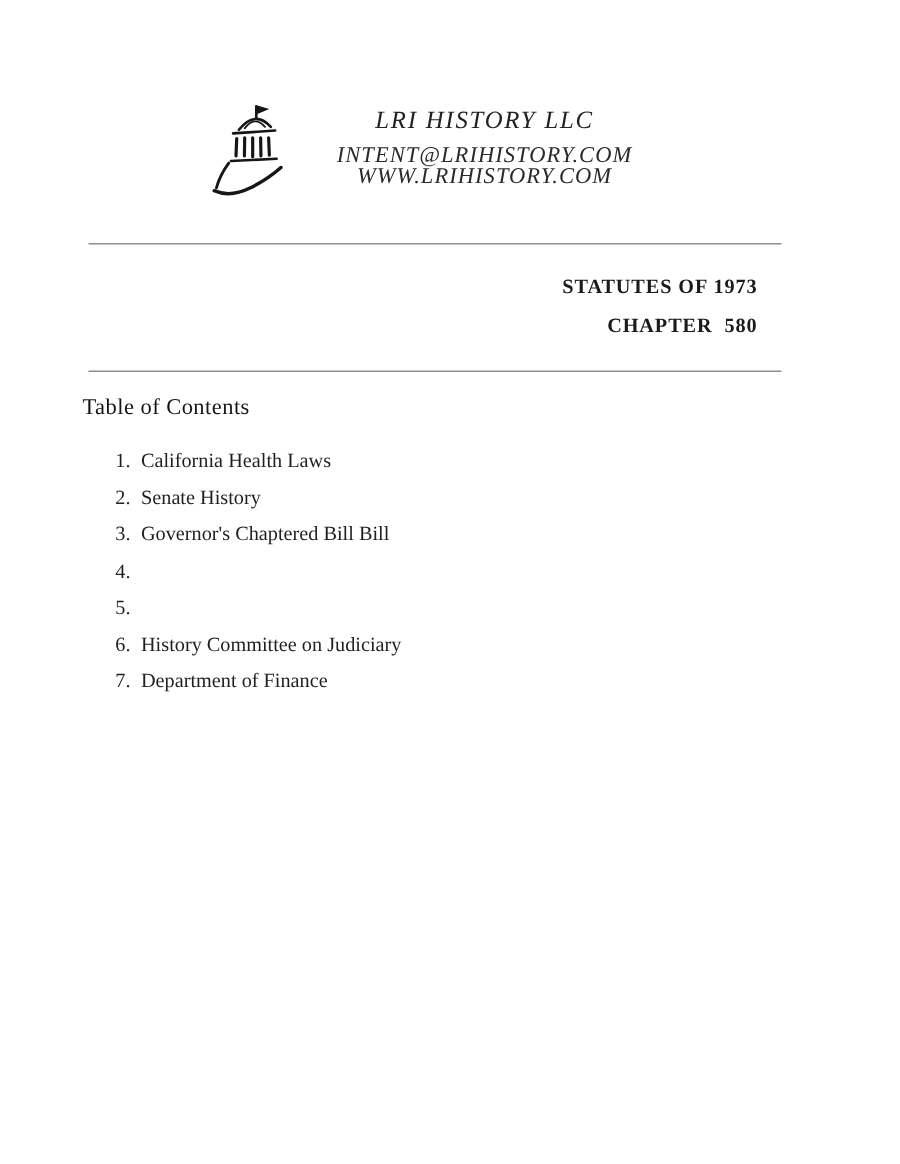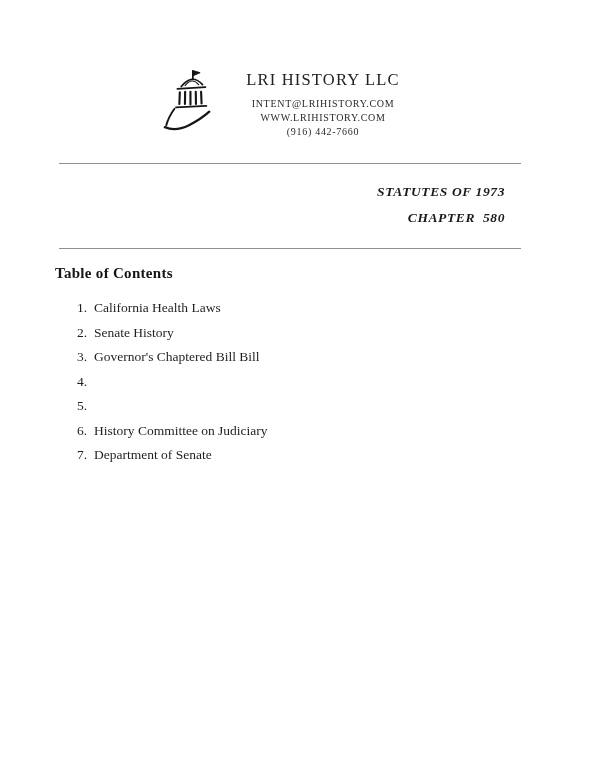--- a/index.html
+++ b/index.html
@@ -32,32 +32,33 @@
   .logo-box {
     width: 58px;
     height: 72px;
     flex: 0 0 auto;
     margin-top: 2px;
   }
 
   .head-text {
     text-align: center;
     padding-top: 6px;
+    font-style: italic;
   }
 
   .company-name {
     font-size: 16.5px;
     letter-spacing: 1.2px;
     color: #222;
     margin-bottom: 7px;
     white-space: pre-wrap;
   }
 
   .contact-line {
-    font-size: 10px;
+    font-size: 15px;
     letter-spacing: 0.7px;
     line-height: 14px;
     color: #2a2a2a;
     white-space: pre-wrap;
   }
 
   
   .rule {
     border: none;
     border-top: 1px solid #8f8f8f;
@@ -65,38 +66,37 @@
     margin-left: 59px;
   }
   .rule-top { margin-top: 24px; }
   .rule-mid { margin-top: 17px; }
 
   
   .citation {
     text-align: right;
     padding-right: 95px;
     margin-top: 15px;
-    font-style: italic;
   }
   .citation-line {
     font-weight: bold;
     font-size: 13.5px;
     letter-spacing: 0.6px;
     line-height: 26px;
     color: #1a1a1a;
     white-space: pre-wrap;
   }
 
   
   .toc {
     margin-top: 16px;
     padding-left: 55px;
   }
   .toc-title {
-    font-weight: bold;
+    font-weight: normal;
     font-size: 15px;
     letter-spacing: 0.3px;
     color: #151515;
     margin-bottom: 19px;
     white-space: pre-wrap;
   }
   .toc-list {
     padding-left: 14px;
   }
   .toc-item {
@@ -144,21 +144,20 @@
         <path d="M16.5 42.5 L48 41"></path>
 
         <path d="M15 44 Q9 52 6.5 61" stroke-width="2"></path>
         <path d="M5 63 Q16 68 30 61 Q42 55 51 47" stroke-width="2.4"></path>
       </svg>
     </div>
     <div class="head-text">
       <div class="company-name">LRI HISTORY LLC</div>
       <div class="contact-line">INTENT@LRIHISTORY.COM</div>
       <div class="contact-line">WWW.LRIHISTORY.COM</div>
-      <div class="contact-line">(916) 442-7660</div>
     </div>
   </div>
 
   <hr class="rule rule-top">
 
   <div class="citation">
     <div class="citation-line">STATUTES OF 1973</div>
     <div class="citation-line">CHAPTER  580</div>
   </div>
 
@@ -185,18 +184,18 @@
       </div>
       <div class="toc-item">
         <span class="toc-num">5.</span>
       </div>
       <div class="toc-item">
         <span class="toc-num">6.</span>
         <span class="toc-label">History Committee on Judiciary</span>
       </div>
       <div class="toc-item">
         <span class="toc-num">7.</span>
-        <span class="toc-label">Department of Senate</span>
+        <span class="toc-label">Department of Finance</span>
       </div>
     </div>
   </div>
 
 </div>
 
 </body></html>

